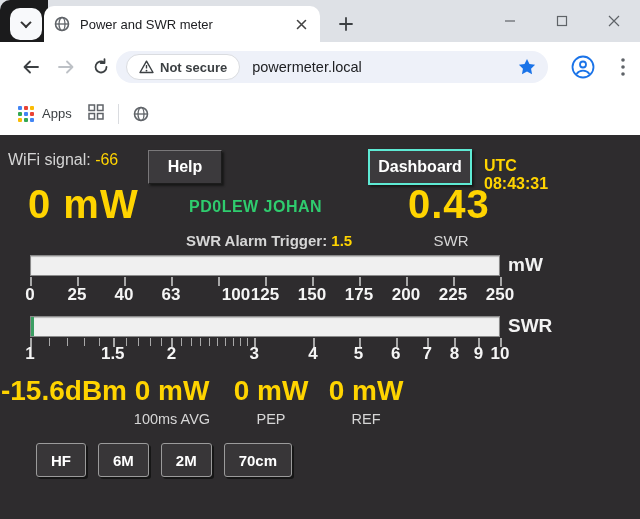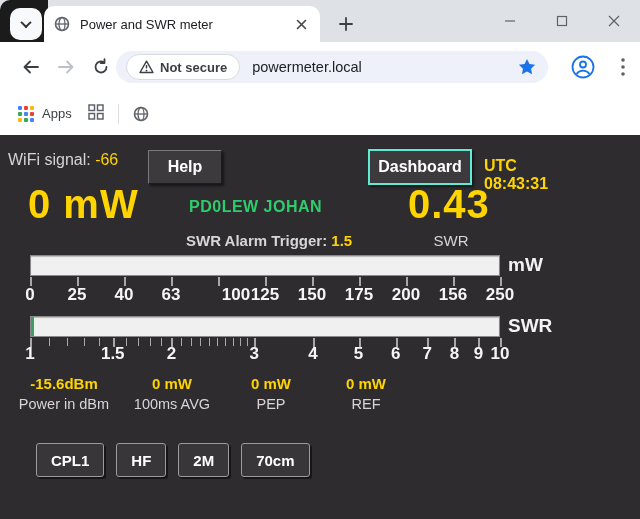--- a/index.html
+++ b/index.html
@@ -60,21 +60,21 @@
   .meter-fill { position:absolute; left:0; top:0; height:100%; background:var(--swr-fill-green,#3c9e63); }
   .meter-unit { position:absolute; left:508px; font-size:19px; font-weight:700; color:#f2f2f2; }
   .ruler { position:absolute; left:30px; width:470px; height:10px; }
   .ruler .tick { position:absolute; top:0; background:#a8a8a8; }
   .ruler .tick.major { width:2px; height:9px; }
   .ruler .tick.minor { width:1px; height:8px; }
   .tick-labels { position:absolute; left:30px; width:470px; height:20px; }
   .tick-labels span { position:absolute; transform:translateX(-50%); font-size:17px; font-weight:700; color:#f5f5f5; white-space:nowrap; }
 
   .readout-col { position:absolute; width:130px; text-align:center; }
-  .readout-val { font-size:15px; font-weight:700; }
+  .readout-val { font-size:28px; font-weight:700; }
   .readout-lbl { font-size:14.5px; color:#d6d6d6; margin-top:4px; }
 
   .band-row { position:absolute; left:36px; top:308px; display:flex; gap:12px; }
   .band-btn { height:34px; padding:0 14px; background:#383638; color:#ffffff; font-size:15px; font-weight:600;
     font-family:"Liberation Sans",sans-serif; border:1px solid #9b9b9b; border-radius:3px; box-shadow:2px 2px 0 #161616; cursor:pointer; }
 </style>
 </head>
 <body>
 
 <div class="window">
@@ -243,21 +243,21 @@
     <div class="tick-labels" style="top:150px;">
         <span style="left: 0%;">0</span>
         <span style="left: 10%;">25</span>
         <span style="left: 20%;">40</span>
         <span style="left: 30%;">63</span>
         <span style="left: 40%; margin-left: 18px;">100</span>
         <span style="left: 50%;">125</span>
         <span style="left: 60%;">150</span>
         <span style="left: 70%;">175</span>
         <span style="left: 80%;">200</span>
-        <span style="left: 90%;">156</span>
+        <span style="left: 90%;">225</span>
         <span style="left: 100%;">250</span>
       </div>
 
     <div class="meter-bar" style="top:181px;">
       <div class="meter-fill" style="width: 3px;"></div>
     </div>
     <div class="meter-unit" style="top:180px;">SWR</div>
     <div class="ruler" style="top:203px;">
         <div class="tick major" style="left: 0%;"></div>
         <div class="tick major" style="left: 17.6091%;"></div>
@@ -297,36 +297,35 @@
         <span style="left: 69.897%;">5</span>
         <span style="left: 77.8151%;">6</span>
         <span style="left: 84.5098%;">7</span>
         <span style="left: 90.309%;">8</span>
         <span style="left: 95.4243%;">9</span>
         <span style="left: 100%;">10</span>
       </div>
 
     <div class="readout-col" style="left:-1px; top:240px;">
       <div class="readout-val yellow">-15.6dBm</div>
-      <div class="readout-lbl">Power in dBm</div>
     </div>
     <div class="readout-col" style="left:107px; top:240px;">
       <div class="readout-val yellow">0 mW</div>
       <div class="readout-lbl">100ms AVG</div>
     </div>
     <div class="readout-col" style="left:206px; top:240px;">
       <div class="readout-val yellow">0 mW</div>
       <div class="readout-lbl">PEP</div>
     </div>
     <div class="readout-col" style="left:301px; top:240px;">
       <div class="readout-val yellow">0 mW</div>
       <div class="readout-lbl">REF</div>
     </div>
 
     <div class="band-row">
-        <button class="band-btn">CPL1</button>
         <button class="band-btn">HF</button>
+        <button class="band-btn">6M</button>
         <button class="band-btn">2M</button>
         <button class="band-btn">70cm</button>
       </div>
 
   </div>
 </div>
 
 </body></html>

